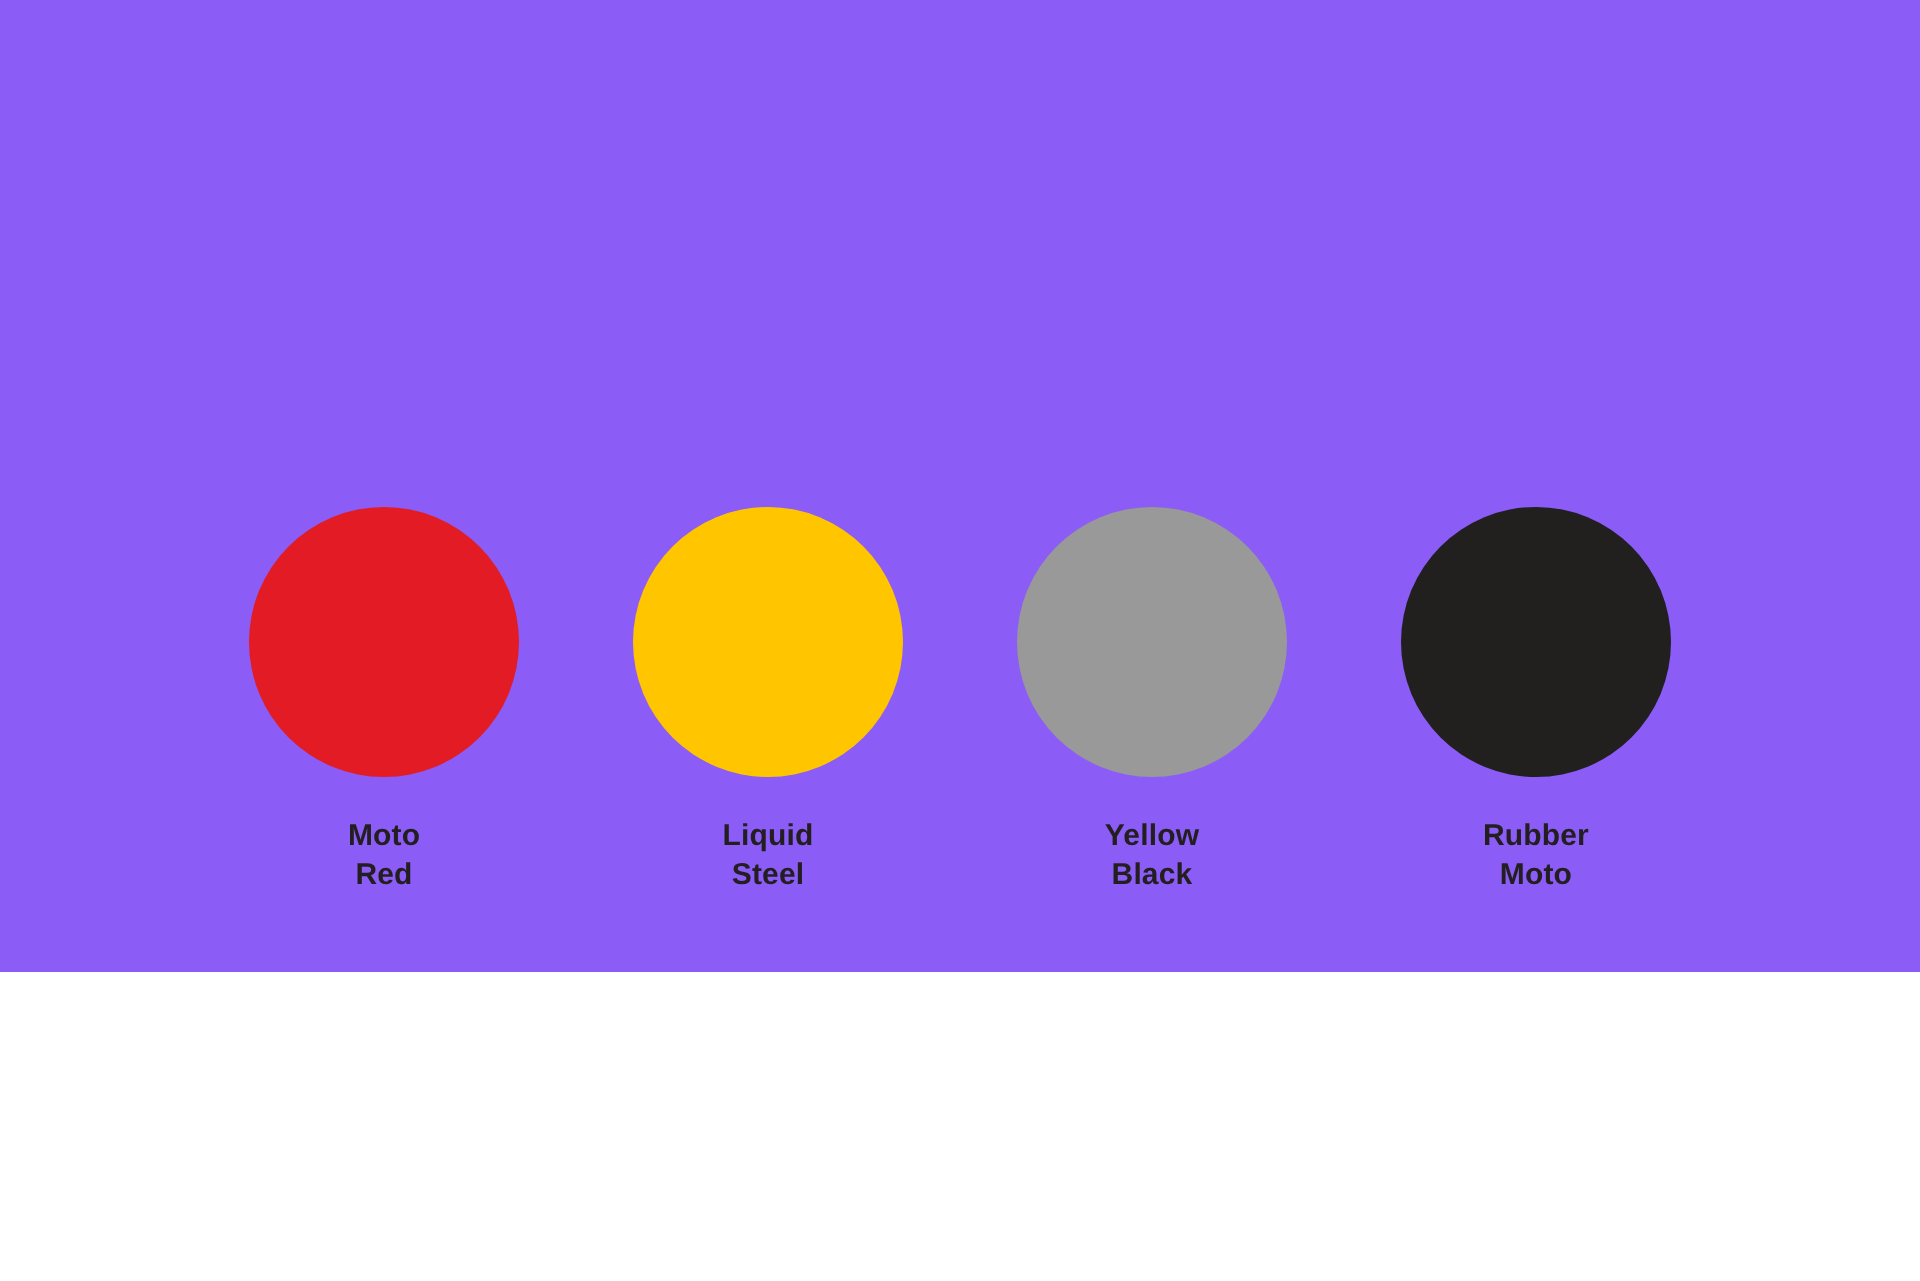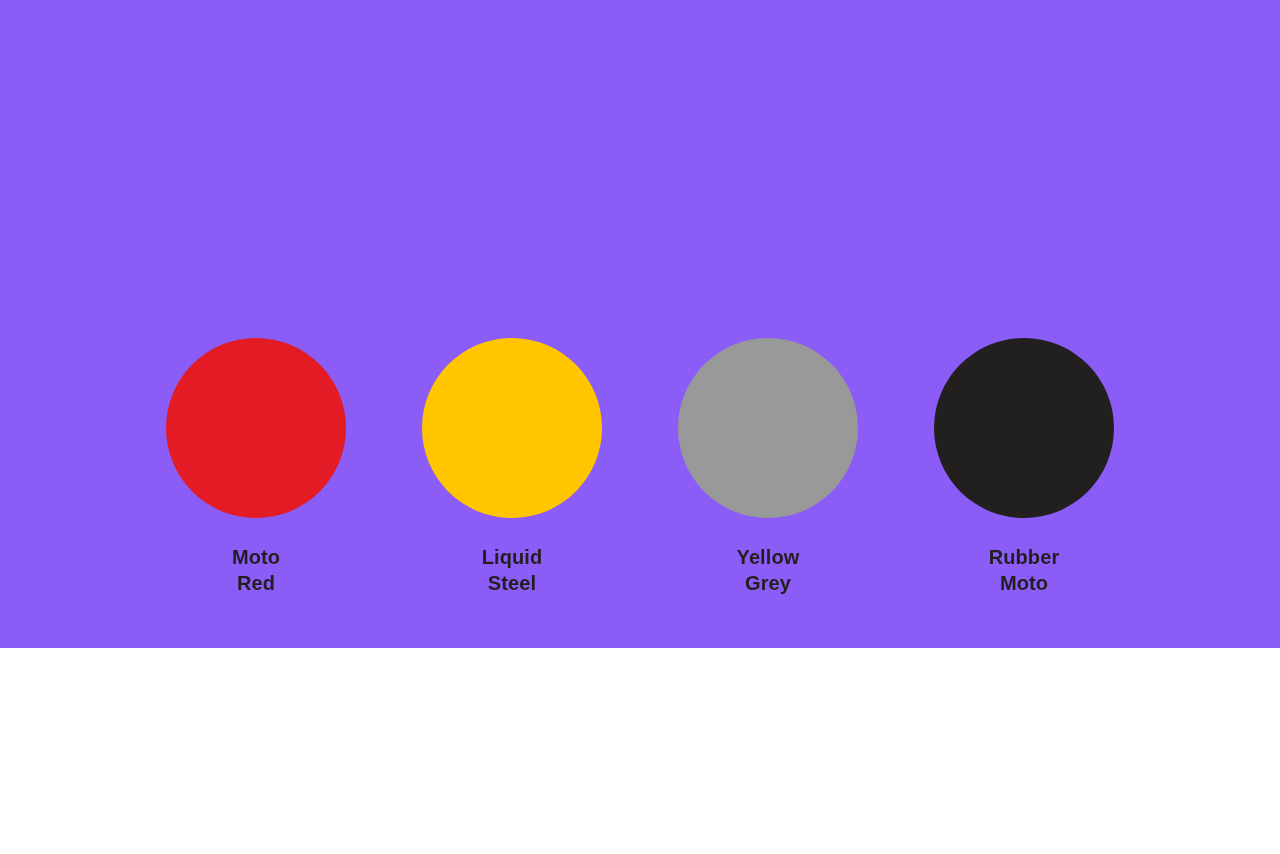--- a/index.html
+++ b/index.html
@@ -84,21 +84,21 @@
       <div class="swatch-label" style="color: rgb(35, 31, 32);">
         <span class="swatch-label-line">Liquid</span>
         <span class="swatch-label-line">Steel</span>
       </div>
     </div>
 
     <div class="swatch">
       <div class="swatch-dot" style="background: rgb(153, 153, 153);"></div>
       <div class="swatch-label" style="color: rgb(35, 31, 32);">
         <span class="swatch-label-line">Yellow</span>
-        <span class="swatch-label-line">Grey</span>
+        <span class="swatch-label-line">Black</span>
       </div>
     </div>
 
     <div class="swatch">
       <div class="swatch-dot" style="background: rgb(34, 31, 31);"></div>
       <div class="swatch-label" style="color: rgb(35, 31, 32);">
         <span class="swatch-label-line">Rubber</span>
         <span class="swatch-label-line">Moto</span>
       </div>
     </div>

